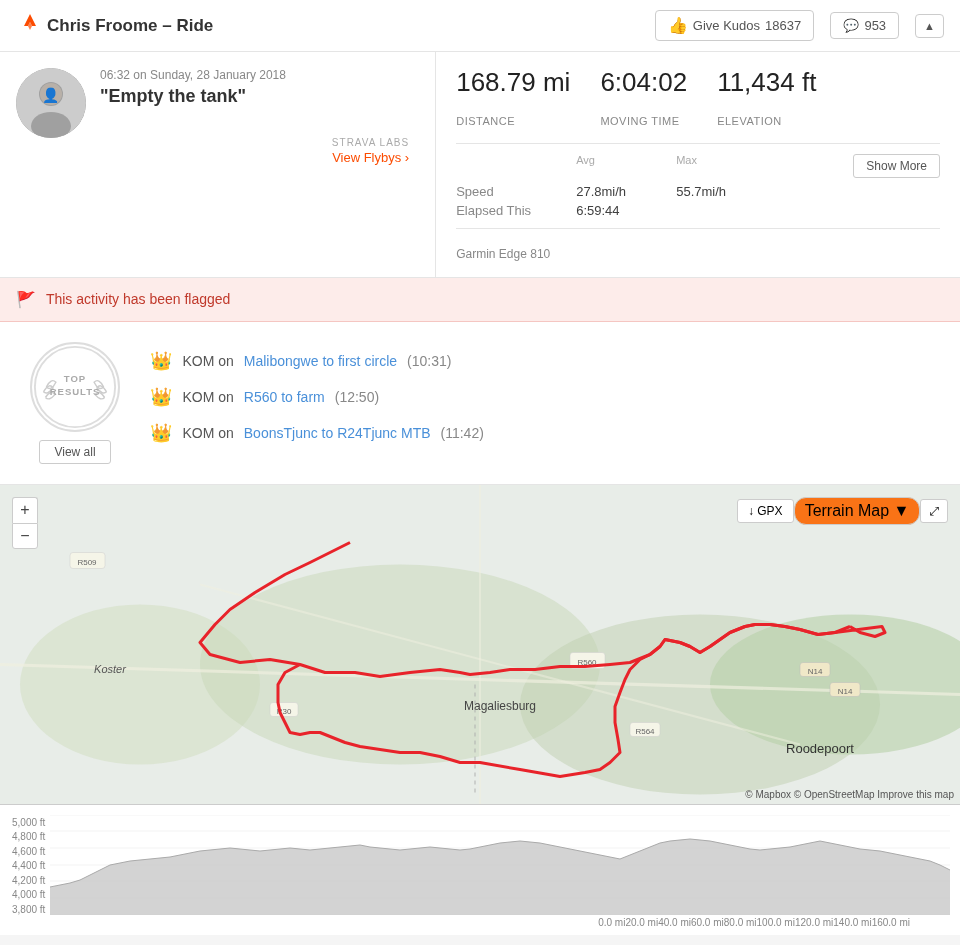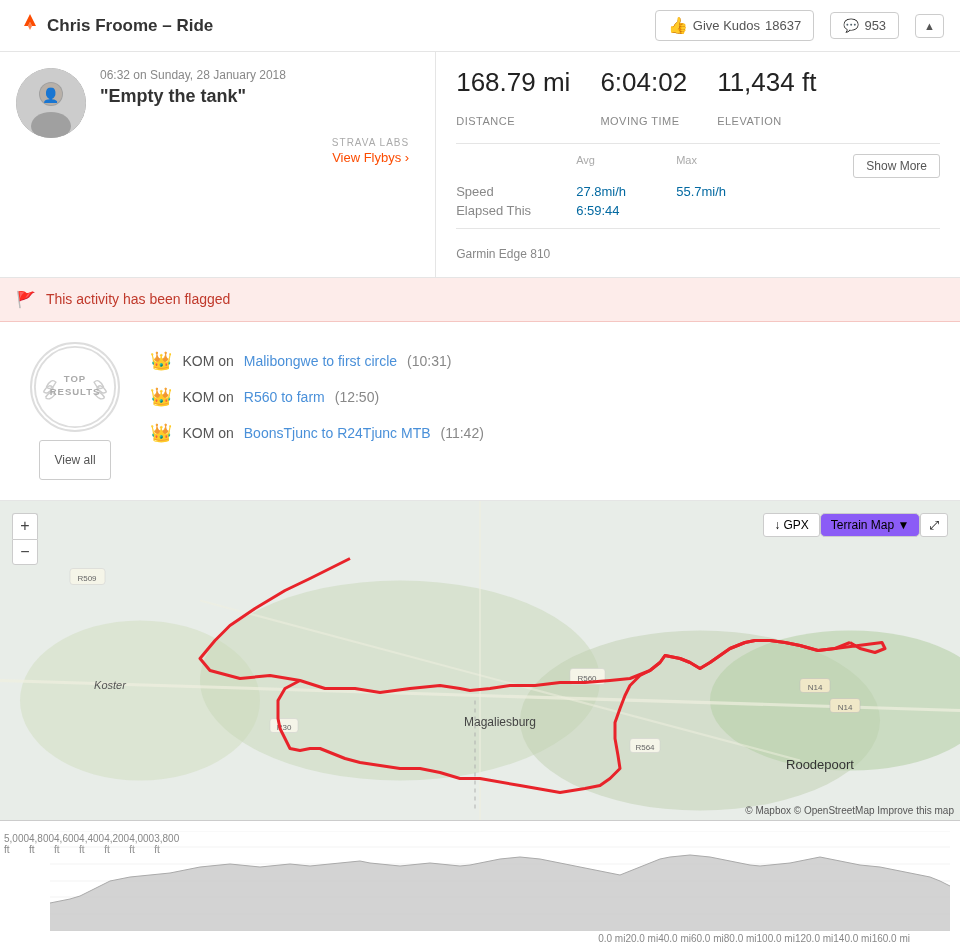--- a/index.html
+++ b/index.html
@@ -30,57 +30,57 @@
     
     .activity-right { padding: 16px 20px; flex: 1.2; }
     .main-stats { display: flex; gap: 30px; margin-bottom: 16px; }
     .stat-main { }
     .stat-value { font-size: 26px; font-weight: 300; color: #222; line-height: 1.1; }
     .stat-label { font-size: 11px; color: #888; text-transform: uppercase; letter-spacing: 0.5px; margin-top: 18px; }
     .stats-detail { border-top: 1px solid #e5e5e5; padding-top: 10px; }
     .stats-header-row { display: grid; grid-template-columns: 120px 100px 100px 1fr; color: #aaa; font-size: 11px; margin-bottom: 6px; }
     .stats-row { display: grid; grid-template-columns: 120px 100px 100px 1fr; font-size: 13px; margin-bottom: 4px; align-items: center; }
     .stats-row .col-label { color: #888; }
-    .stats-row .col-val { color: #0369a1; }
+    .stats-row .col-val { color: #404040; }
     .show-more-btn { border: 1px solid #ccc; border-radius: 3px; padding: 4px 12px; font-size: 12px; background: #fff; color: #555; cursor: pointer; white-space: nowrap; }
     .device-row { margin-top: 10px; font-size: 12px; color: #888; border-top: 1px solid #e5e5e5; padding-top: 18px; }
 
     
     .flagged-banner { background: #fdecea; border-bottom: 1px solid #f5c6c2; padding: 12px 16px; display: flex; align-items: center; gap: 10px; }
     .flag-icon { font-size: 16px; }
     .flagged-text { color: #c0392b; font-size: 14px; }
 
     
     .top-results-section { background: #fff; border-bottom: 1px solid #e5e5e5; padding: 20px; display: flex; gap: 20px; align-items: flex-start; }
     .top-results-badge { width: 110px; flex-shrink: 0; display: flex; flex-direction: column; align-items: center; justify-content: center; }
     .badge-circle { width: 90px; height: 90px; border-radius: 50%; border: 2px solid #ddd; display: flex; flex-direction: column; align-items: center; justify-content: flex-end; color: #aaa; font-size: 11px; font-weight: 700; letter-spacing: 1px; text-transform: uppercase; line-height: 1.3; }
-    .view-all-btn { margin-top: 8px; border: 1px solid #ccc; border-radius: 3px; padding: 12px 14px; font-size: 12px; background: #fff; color: #555; cursor: pointer; }
+    .view-all-btn { margin-top: 8px; border: 1px solid #ccc; border-radius: 3px; padding: 4px 14px; font-size: 12px; background: #fff; color: #555; cursor: pointer; }
     .kom-list { flex: 1; display: flex; flex-direction: column; gap: 14px; padding-top: 8px; }
     .kom-item { display: flex; align-items: center; gap: 10px; font-size: 14px; }
     .kom-crown { font-size: 18px; }
     .kom-label { color: #555; }
     .kom-link { color: #4a90d9; text-decoration: none; }
     .kom-time { color: #888; }
 
     
     .map-section { position: relative; background: #e8f0e8; height: 320px; overflow: hidden; border-bottom: 1px solid #ccc; }
     .map-controls { position: absolute; top: 12px; left: 12px; display: flex; flex-direction: column; gap: 0; }
     .map-zoom-btn { width: 26px; height: 26px; background: #fff; border: 1px solid #ccc; display: flex; align-items: center; justify-content: center; cursor: pointer; font-size: 16px; font-weight: 300; color: #444; }
     .map-zoom-btn:first-child { border-radius: 3px 3px 0 0; border-bottom: none; }
     .map-zoom-btn:last-child { border-radius: 0 0 3px 3px; }
     .map-top-right { position: absolute; top: 12px; right: 12px; display: flex; align-items: center; }
     .map-gpx-btn { background: #fff; border: 1px solid #ccc; border-radius: 3px; padding: 4px 10px; font-size: 12px; cursor: pointer; display: flex; align-items: center; gap: 4px; }
-    .map-terrain-btn { background: #8b5cf6; border: 1px solid #ccc; border-radius: 5px; padding: 4px 10px; font-size: 12px; cursor: pointer; }
+    .map-terrain-btn { background: #f97316; border: 1px solid #ccc; border-radius: 12px; padding: 4px 10px; font-size: 16px; cursor: pointer; }
     .map-expand-btn { background: #fff; border: 1px solid #ccc; border-radius: 3px; padding: 4px 8px; font-size: 12px; cursor: pointer; }
     .map-attribution { position: absolute; bottom: 4px; right: 6px; font-size: 10px; color: #555; }
 
     
     .elevation-section { background: #fff; padding: 10px 0 0 0; height: 130px; }
     .elevation-chart { width: 100%; height: 100px; position: relative; }
-    .elevation-y-axis { position: absolute; left: 0; top: 0; height: 100%; width: 50px; display: flex; flex-direction: row; justify-content: space-between; padding: 2px 6px 0 4px; font-size: 10px; color: #888; }
+    .elevation-y-axis { position: absolute; left: 8px; top: 0; height: 100%; width: 50px; display: flex; flex-direction: column; justify-content: space-between; padding: 2px 6px 0 4px; font-size: 10px; color: #888; }
     .elevation-x-axis { display: flex; justify-content: flex-end; padding: 2px 50px 0 50px; font-size: 10px; color: #888; }
     .elev-svg { position: absolute; left: 50px; top: 0; right: 0; height: 100%; }
 
     
     .terrain-bg { position: absolute; top: 0; left: 0; width: 100%; height: 100%; }
   </style>
 </head>
 <body>
 
 <div class="header">

